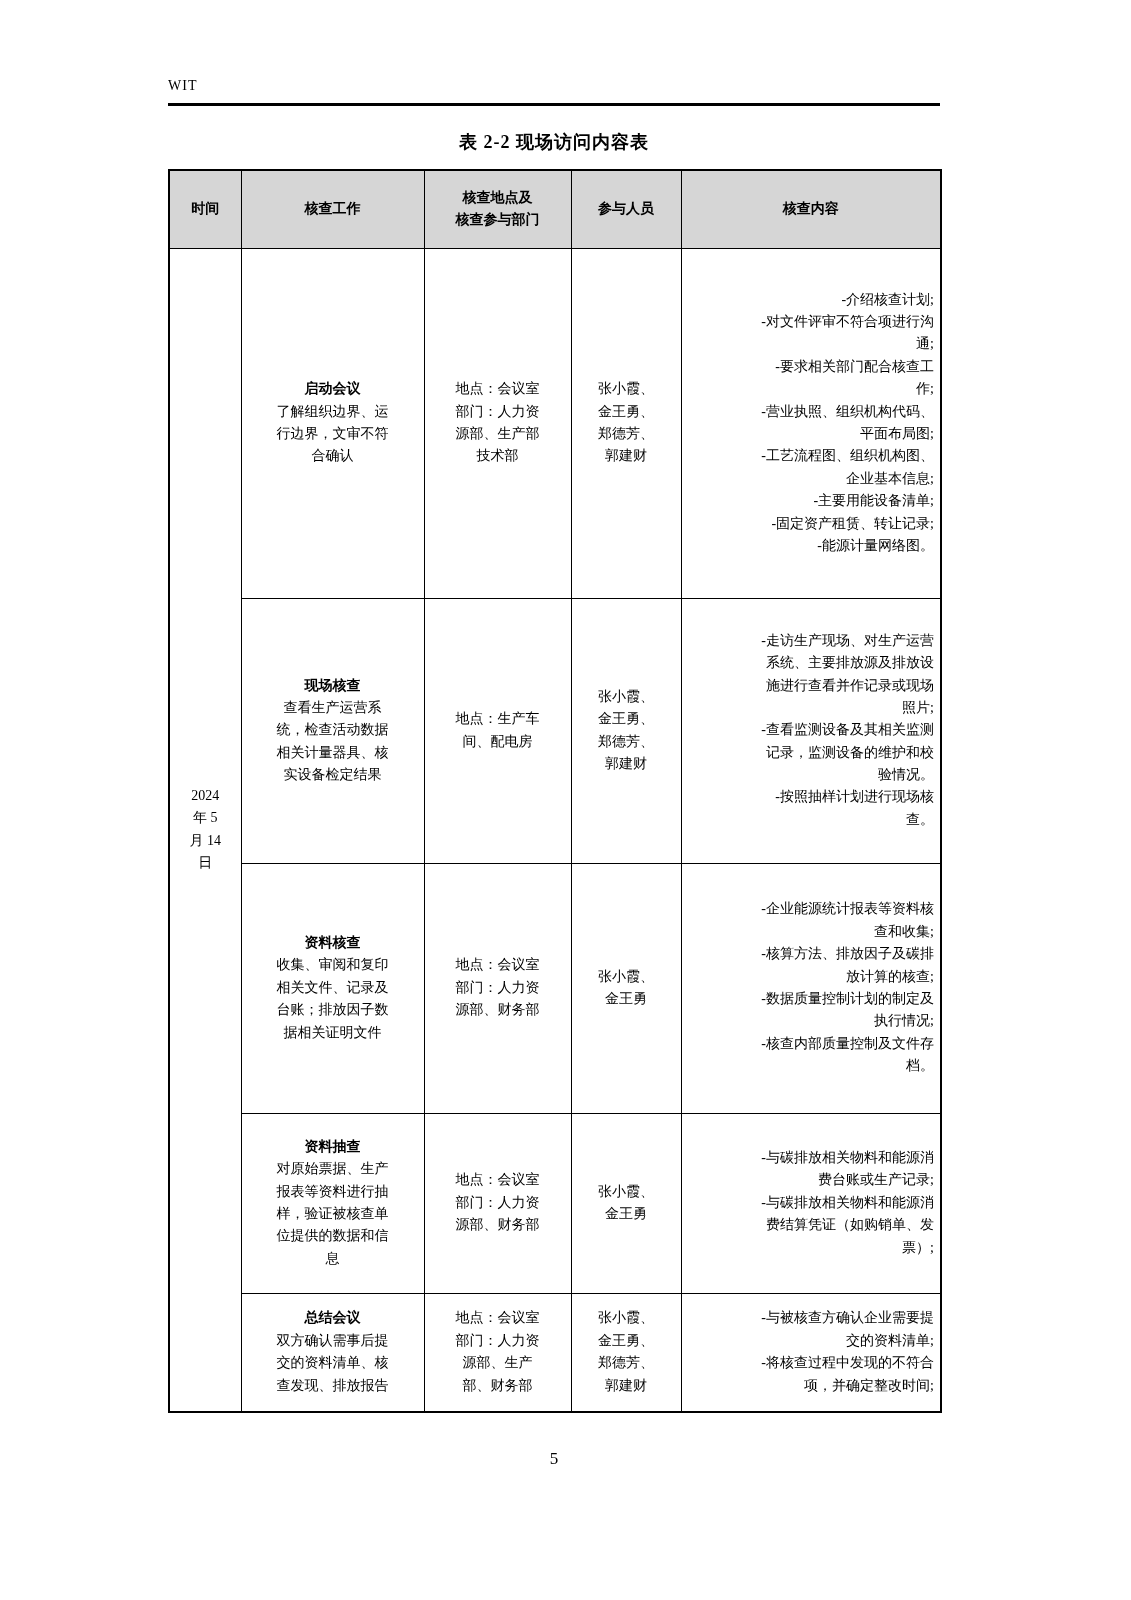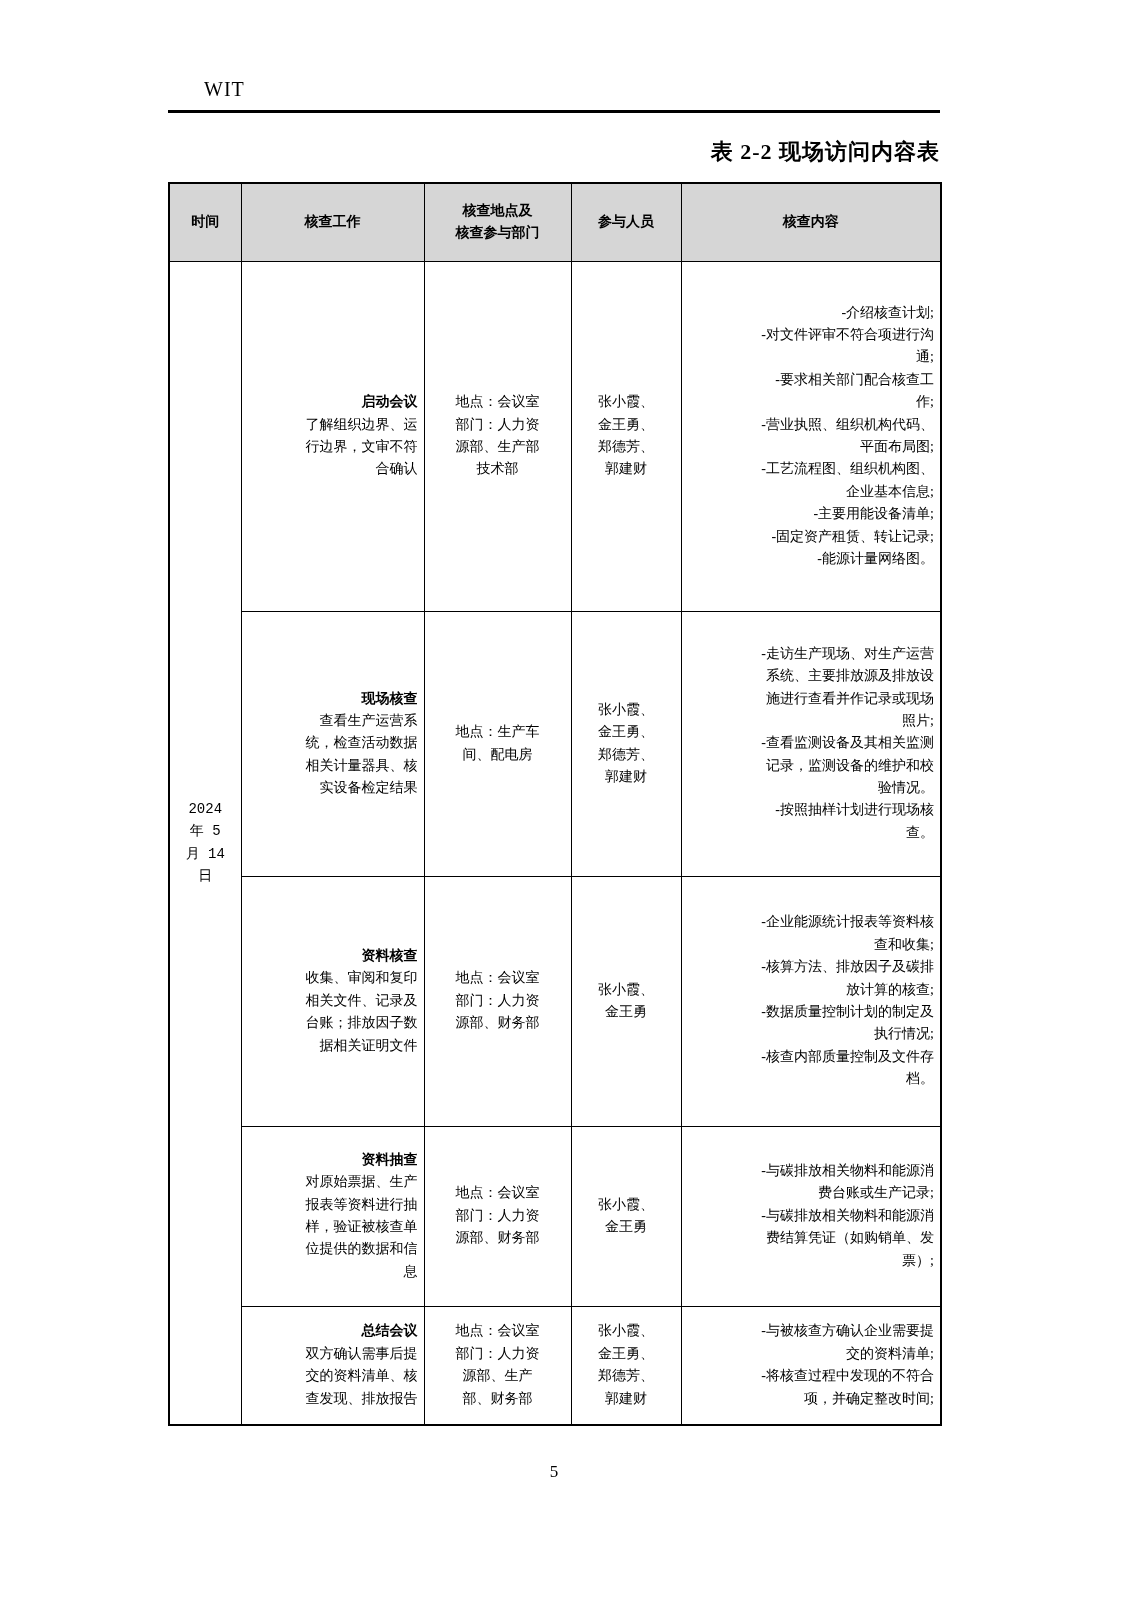--- a/index.html
+++ b/index.html
@@ -16,29 +16,29 @@
   .content {
     padding: 78px 191px 0 168px;
   }
   .doc-header {
     display: flex;
     justify-content: space-between;
     align-items: baseline;
     font-size: 17px;
     letter-spacing: 0.5px;
   }
-  .doc-header .right { font-size: 20px; letter-spacing: 1px; margin-left: 36px; }
+  .doc-header .right { font-size: 14px; letter-spacing: 1px; }
   .rule {
     border-bottom: 3px solid #000;
     margin-top: 9px;
   }
   .table-title {
-    text-align: right;
+    text-align: center;
     font-weight: bold;
-    font-size: 22px;
+    font-size: 18px;
     margin-top: 24px;
     letter-spacing: 1px;
   }
   table.main {
     margin-top: 15px;
     width: 772px;
     border-collapse: collapse;
     table-layout: fixed;
     border: 2px solid #000;
     font-size: 14px;
@@ -51,23 +51,22 @@
   }
   table.main th {
     font-weight: bold;
     text-align: center;
     white-space: pre-line;
     height: 78px;
   }
   td.time {
     text-align: center;
     white-space: pre-line;
-    font-family: Liberation Mono, monospace;
-  }
-  td.work { text-align: right; }
+  }
+  td.work { text-align: center; }
   .work-title { font-weight: bold; }
   .work-desc { white-space: pre-line; }
   td.loc {
     text-align: center;
     white-space: pre-line;
   }
   td.people {
     text-align: center;
     white-space: pre-line;
   }

